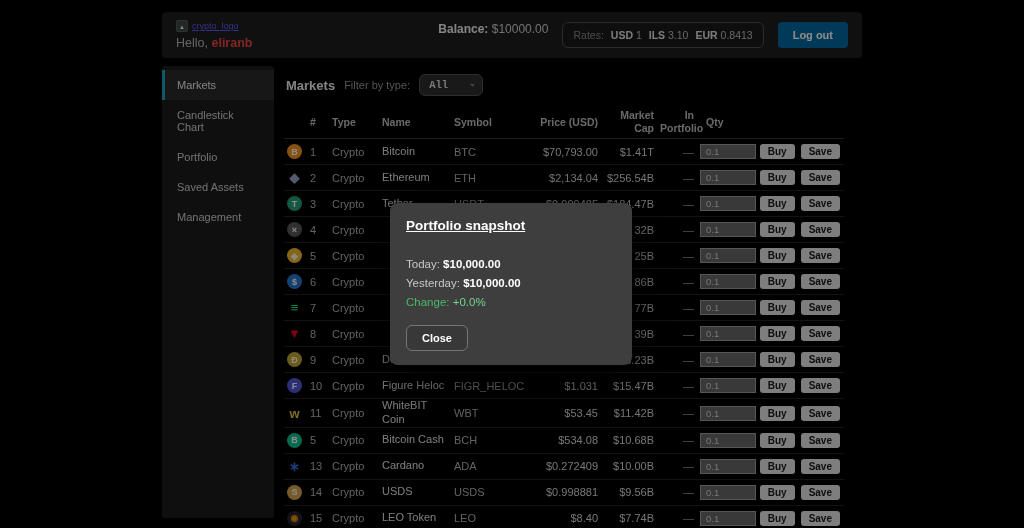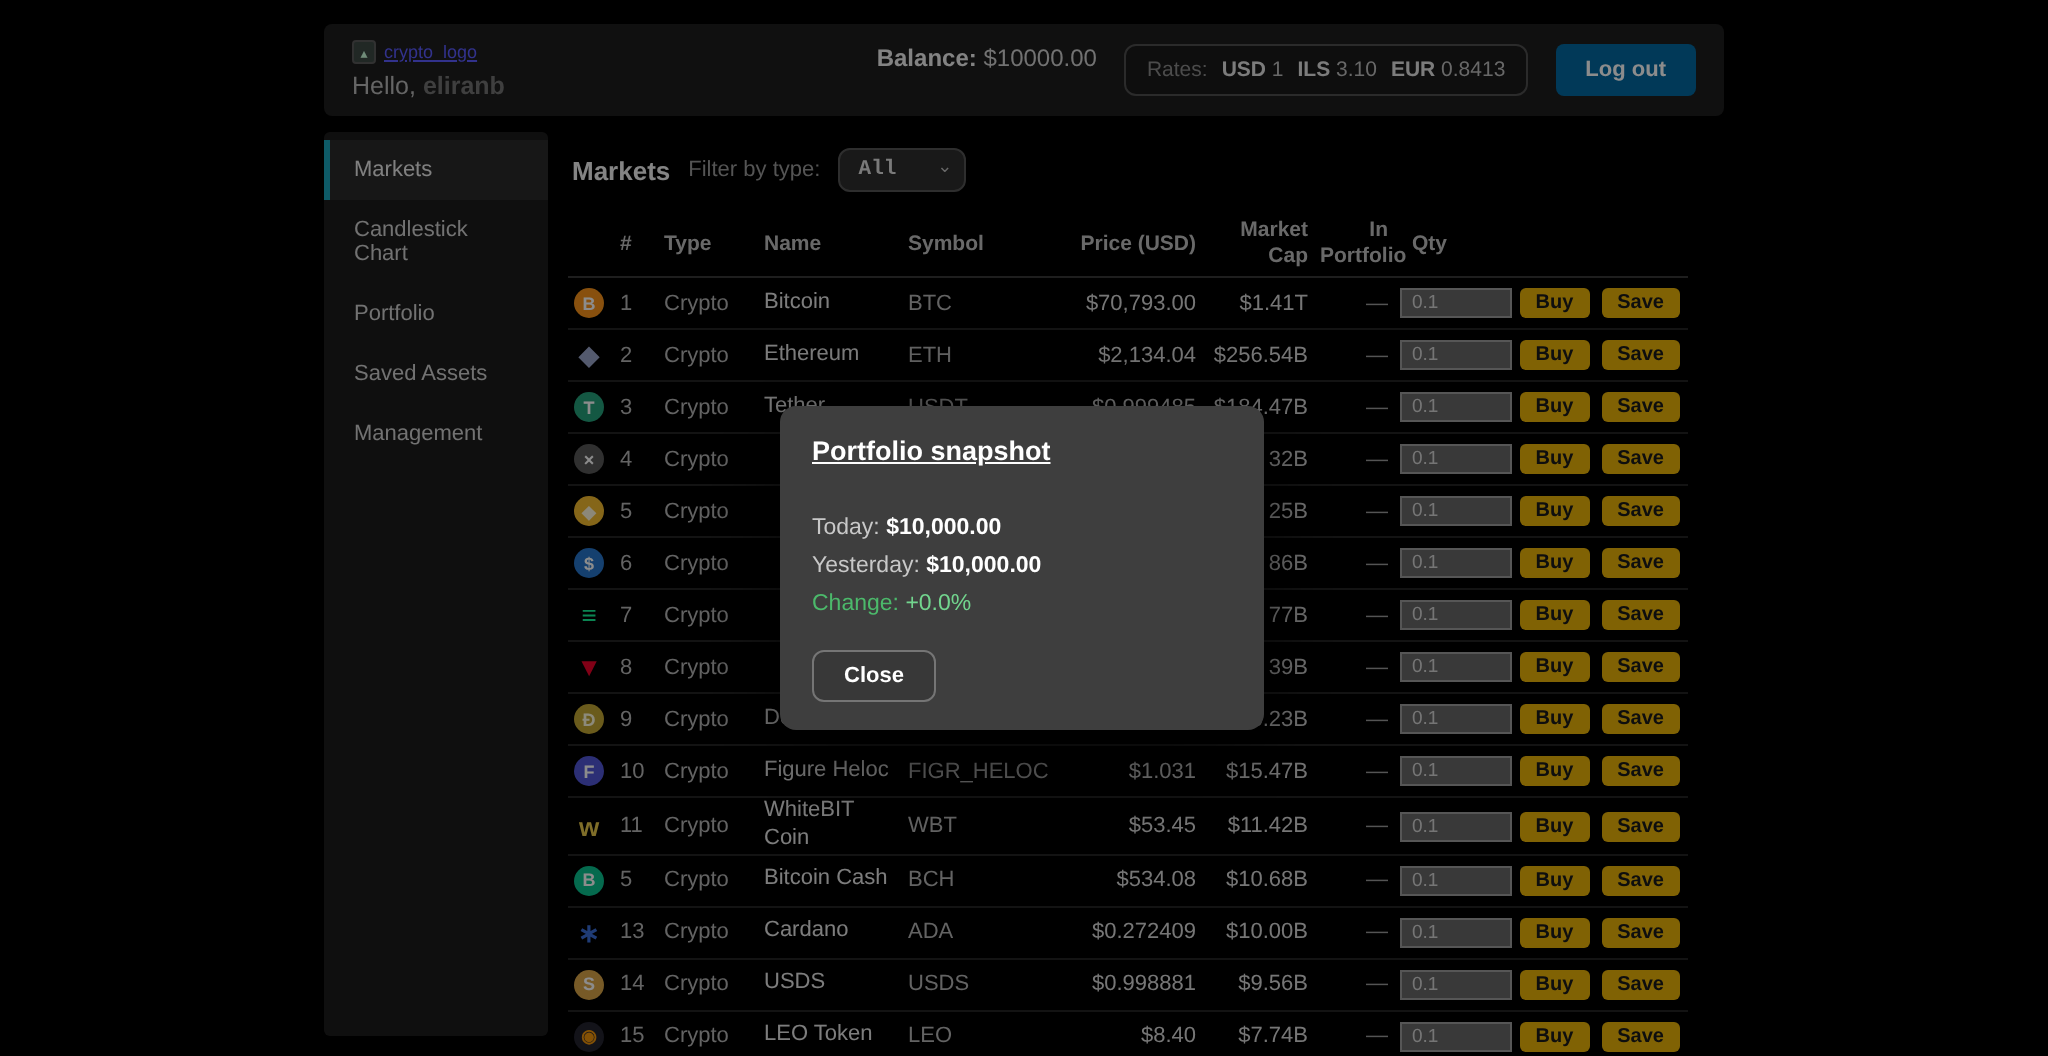--- a/index.html
+++ b/index.html
@@ -9,21 +9,21 @@
   .app { width:700px; margin:12px auto 0; }
 
   
   .topbar { background:#1e1e1e; display:flex; justify-content:space-between; align-items:center;
             padding:8px 14px; border-radius:4px; }
   .logo-line { display:flex; align-items:center; gap:4px; margin-bottom:4px; }
   .broken-img { width:12px; height:12px; background:#3c4a44; border:1px solid #5a5a5a; border-radius:2px;
                 display:inline-flex; align-items:flex-end; justify-content:center; font-size:7px; color:#cfd; overflow:hidden; }
   .logo-alt { color:#5b5bff; font-size:9px; text-decoration:underline; }
   .greeting { color:#b9b9b9; font-size:12.5px; }
-  .greeting b { color:#737373; }
+  .greeting b { color:#ef4444; }
   .top-right { display:flex; gap:14px; }
   .balance { font-size:12px; color:#cfcfcf; }
   .balance b { color:#efefef; }
   .rates-pill { border:1px solid #4f4f4f; border-radius:6px; padding:6px 10px; font-size:10.5px;
                 display:flex; gap:7px; align-items:center; background:#1a1a1a; }
   .rates-label { color:#8a8a8a; }
   .rate-code { color:#e2e2e2; font-weight:bold; }
   .rate-val { color:#bdbdbd; }
   .logout-btn { background:#0369a1; color:#ffffff; font-size:11px; font-weight:bold; border:none;
                 border-radius:4px; padding:7px 15px; cursor:pointer; }
@@ -55,21 +55,21 @@
   .cell-num, .cell-type, .cell-symbol { color:#b5b5b5; }
   .cell-name { color:#e4e4e4; line-height:1.25; padding-right:4px; }
   .cell-price, .cell-cap { color:#d8d8d8; }
   .cell-dash { color:#9a9a9a; }
   .coin-ic { width:15px; height:15px; border-radius:50%; display:inline-flex; align-items:center;
              justify-content:center; font-size:9px; font-weight:bold; color:#fff; margin-left:3px; }
   .coin-ic.no-bg { font-size:13px; }
   .qty-input { width:56px; height:15px; background:#696969; border:1px solid #9d9d9d; color:#d6d6d6;
                font-size:9.5px; padding:0 5px; font-family:"Liberation Sans", sans-serif; }
   .cell-actions { display:flex; gap:6px; justify-content:flex-end; padding-right:4px; }
-  .mini-btn { background:#eab308; color:#1a1a1a; border:none; border-radius:3px; font-size:10px;
+  .mini-btn { background:#e5e5e5; color:#1a1a1a; border:none; border-radius:3px; font-size:10px;
               font-weight:bold; padding:2px 8px; cursor:pointer; }
 
   
   .backdrop { position:fixed; left:0; top:0; width:1024px; height:528px; background:rgba(0,0,0,0.45); z-index:50; }
   .modal { position:fixed; left:390px; top:203px; width:242px; z-index:60; background:#3e3e3e;
            border-radius:8px; padding:15px 16px 14px; box-shadow:0 10px 45px rgba(0,0,0,0.75); }
   .modal-title { color:#ffffff; font-size:13.5px; font-weight:bold; margin-bottom:25px;text-decoration:underline; }
   .modal-line { font-size:11.5px; margin:7px 0; color:#c8c8c8; }
   .modal-line b { color:#ffffff; }
   .modal-line.change { color:#4cb96b; }

